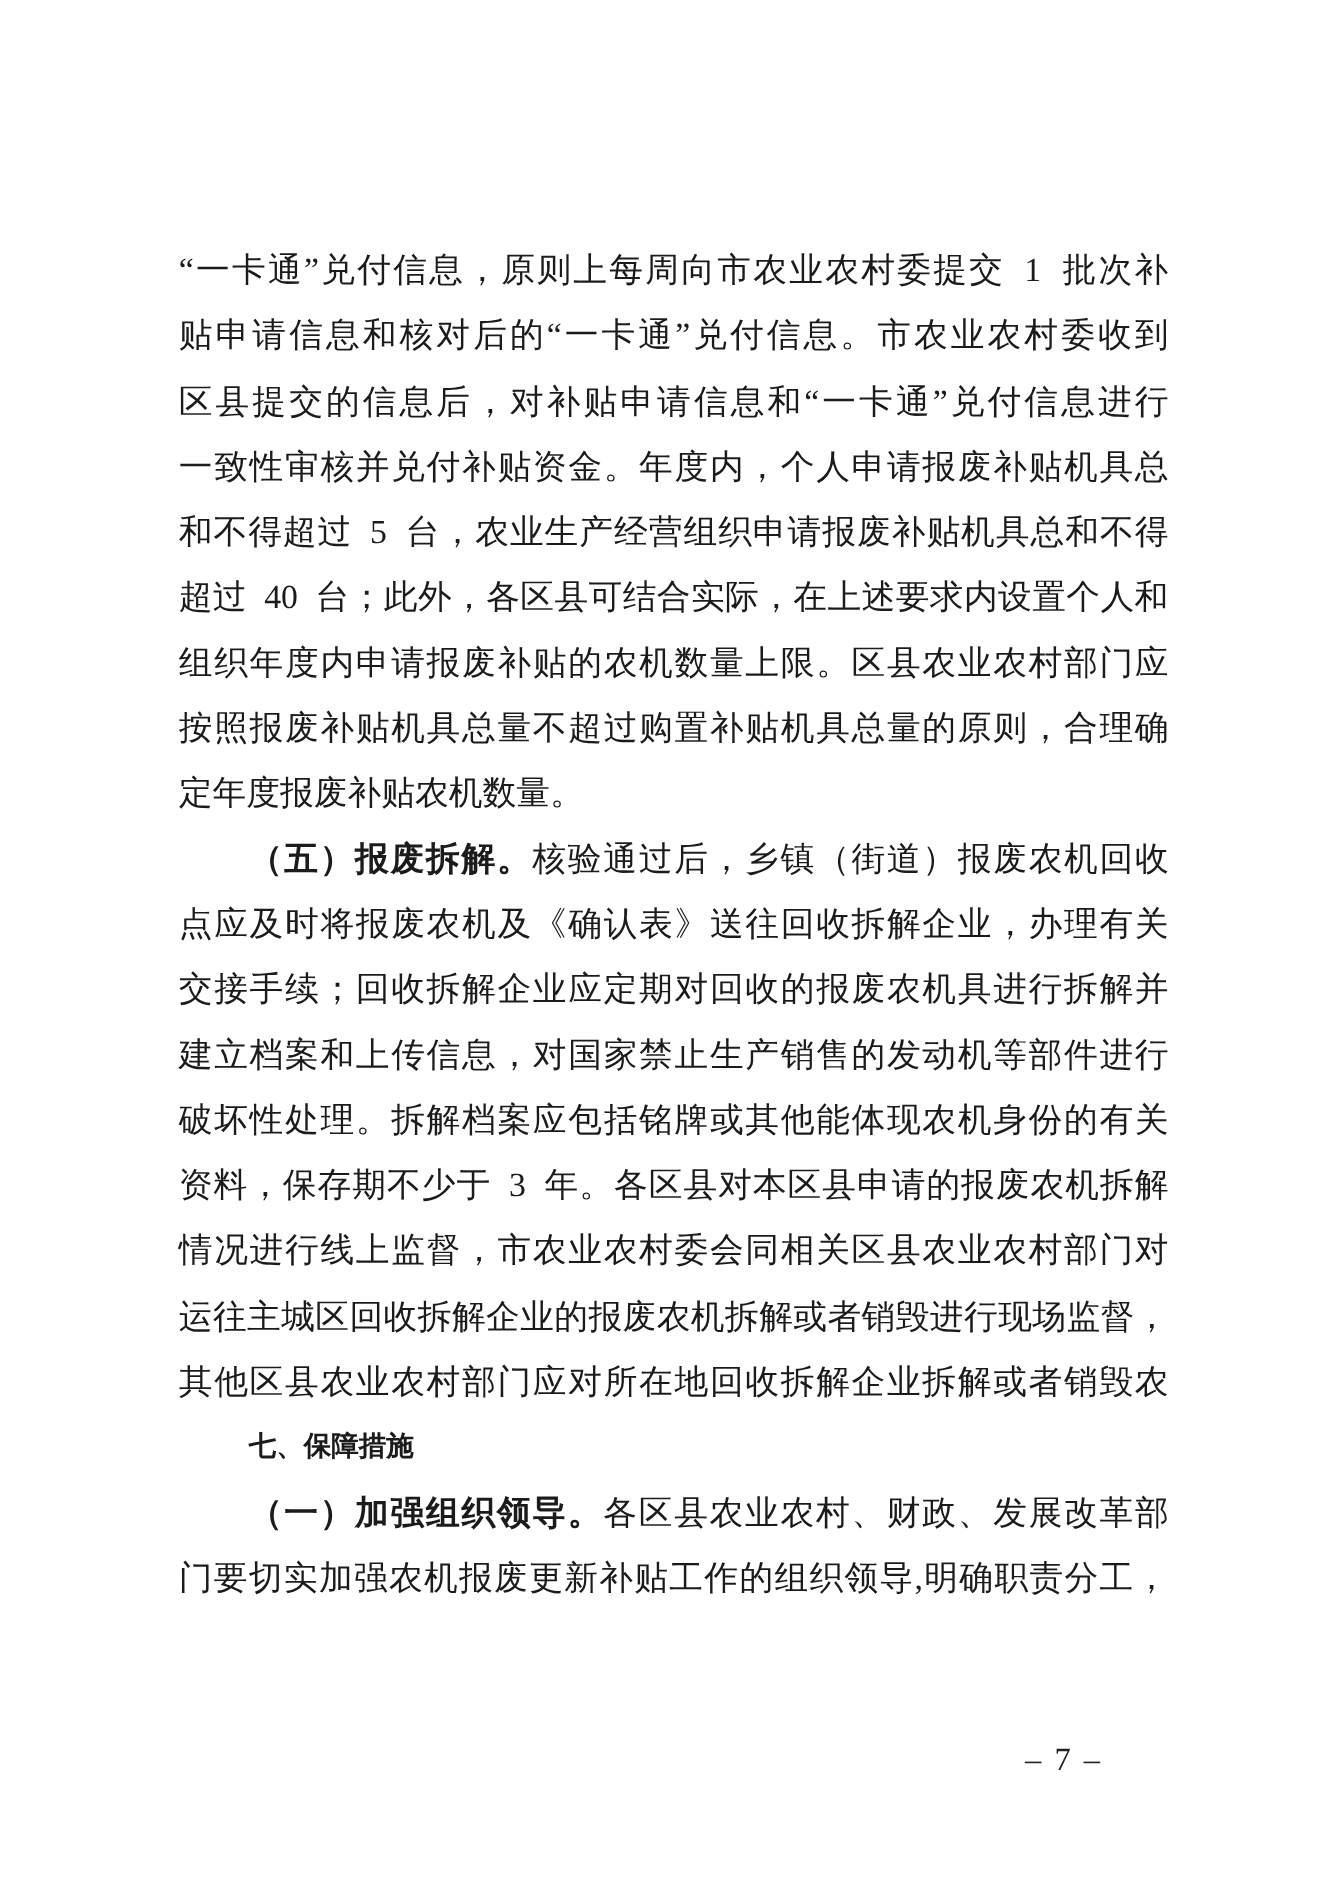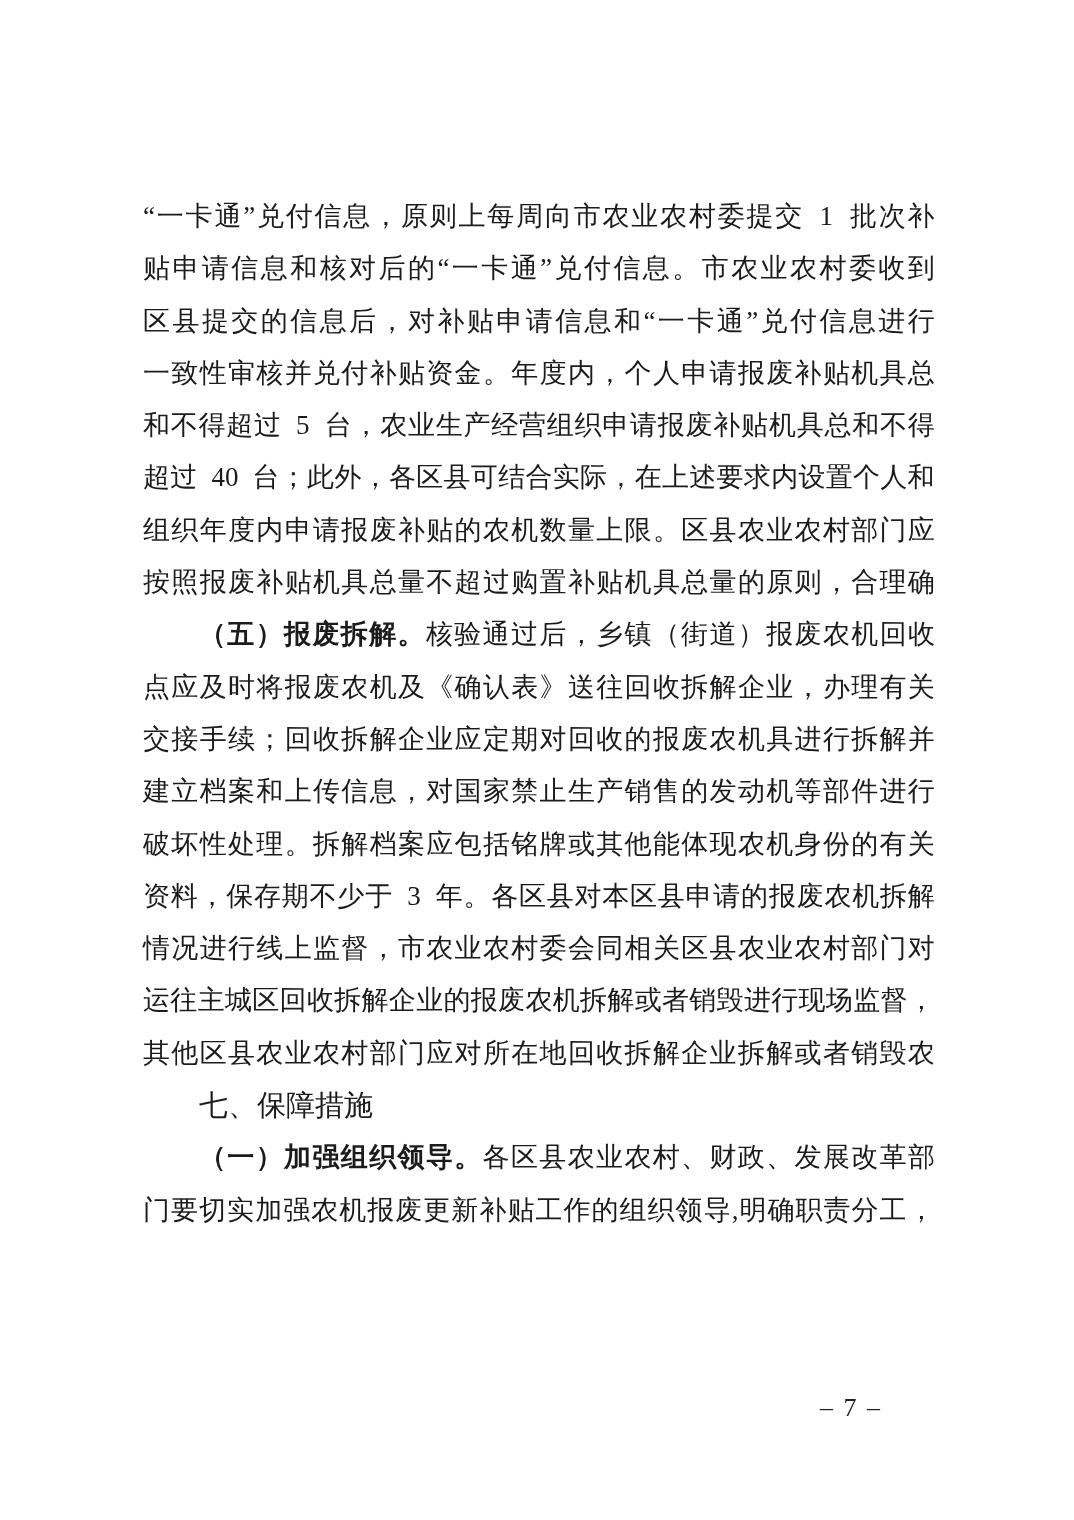--- a/index.html
+++ b/index.html
@@ -48,22 +48,22 @@
     width: 0.5em;
   }
   .indent {
     padding-left: 56px;
   }
   .b {
     font-weight: bold;
   }
   .heading {
     font-family: "Liberation Sans", sans-serif;
-    font-weight: normal;
-    font-size: 29px;
+    font-weight: bold;
+    font-size: 22px;
   }
   .page-number {
     position: absolute;
     left: 820px;
     top: 1392px;
     font-size: 26px;
     line-height: 32px;
     color: #222222;
     font-family: "Liberation Serif", serif;
     letter-spacing: 2px;
@@ -313,20 +313,21 @@
         <span>总</span>
         <span>量</span>
         <span>的</span>
         <span>原</span>
         <span>则</span>
         <span>，</span>
         <span>合</span>
         <span>理</span>
         <span>确</span>
       </div>
+      <div class="line">定年度报废补贴农机数量。</div>
       <div class="line fill indent">
         <span class="b">（</span>
         <span class="b">五</span>
         <span class="b">）</span>
         <span class="b">报</span>
         <span class="b">废</span>
         <span class="b">拆</span>
         <span class="b">解</span>
         <span class="b">。</span>
         <span>核</span>

